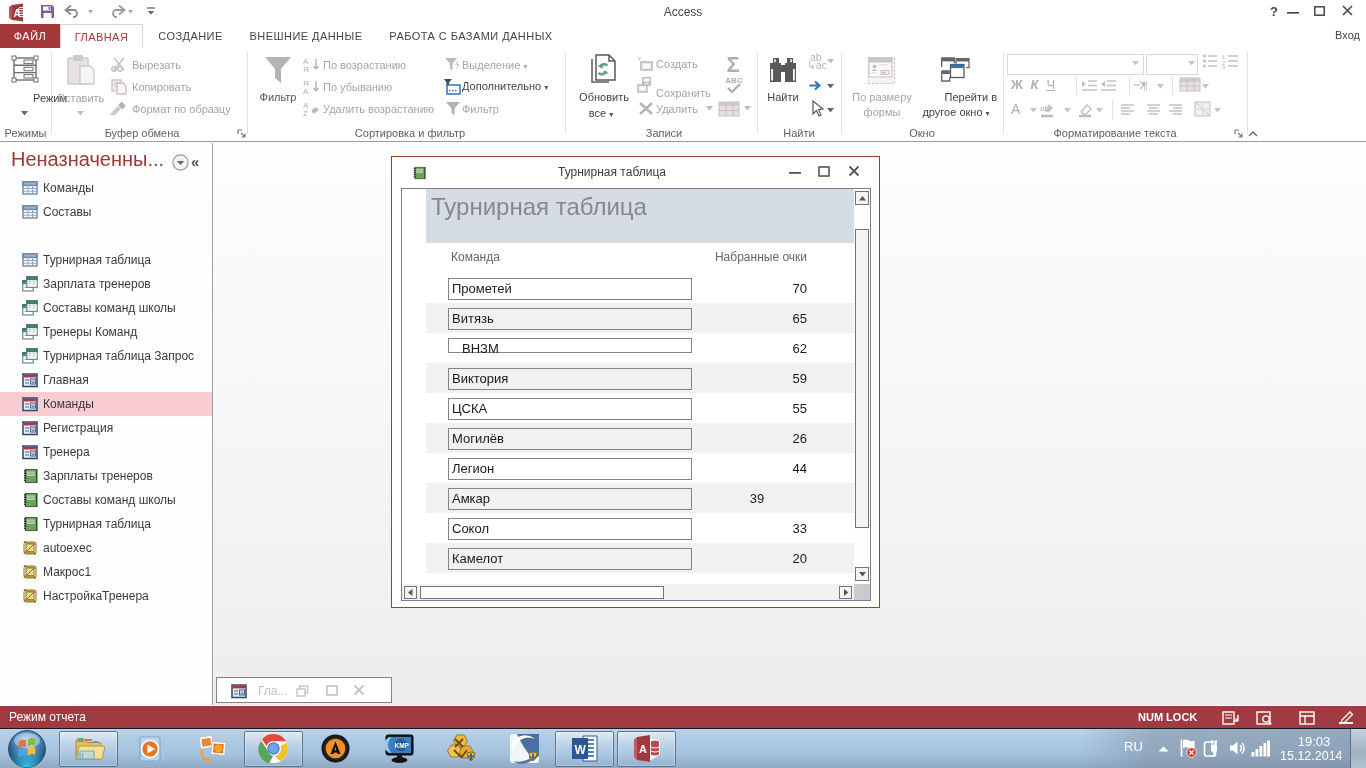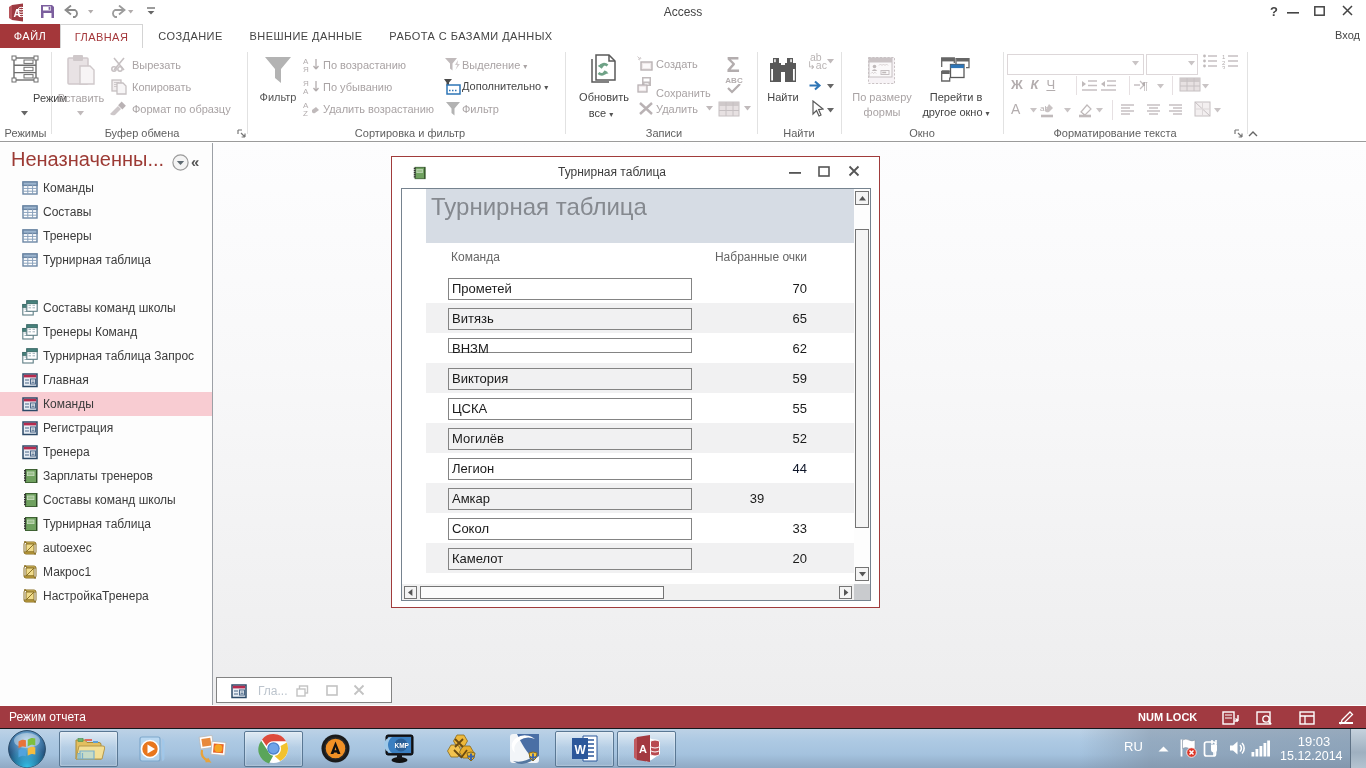--- a/index.html
+++ b/index.html
@@ -342,21 +342,21 @@
       <path d="M0.7,10 V1 h12.6 v5"></path>
       <path d="M15,7 V1.7 h13 v9 h-3"></path>
       <path d="M0.7,14 h8 M0.7,14 v10 h8 v-3.5"></path>
     </g>
     <rect x="0.7" y="1" width="12.6" height="3.4" fill="#666"></rect>
     <rect x="15.4" y="1.7" width="12.6" height="2.8" fill="#666"></rect>
     <rect x="0.7" y="14" width="8" height="3" fill="#666"></rect>
     <rect x="9.5" y="7.5" width="13.5" height="13" fill="#fff" stroke="#595959" stroke-width="1.3"></rect>
     <rect x="9.5" y="7.5" width="13.5" height="3.6" fill="#2e75b6"></rect>
   </svg>
-  <div class="rtxt en" style="left:915px;top:43px;width:82px;text-align:center">Перейти в</div>
+  <div class="rtxt en" style="left:915px;top:43px;width:82px;text-align:right">Перейти в</div>
   <div class="rtxt en" style="left:915px;top:58px;width:82px;text-align:center">другое окно <span style="font-size:8px;color:#555">▾</span></div>
 
   
   <div class="abs" style="left:1007px;top:6px;width:137px;height:21px;border:1px solid #ddd7d9;background:#fff"></div>
   <svg class="abs" style="left:1132px;top:13px" width="8" height="5" viewBox="0 0 8 5">
         <path d="M0,0 h7 L3.5,4.4 Z" fill="#c9c4c5"></path>
       </svg>
   <div class="abs" style="left:1146px;top:6px;width:52px;height:21px;border:1px solid #ddd7d9;background:#fff"></div>
   <svg class="abs" style="left:1188px;top:13px" width="8" height="5" viewBox="0 0 8 5">
         <path d="M0,0 h7 L3.5,4.4 Z" fill="#c9c4c5"></path>
@@ -494,31 +494,31 @@
             <use href="#i-table"></use>
           </svg>
           <span>Команды</span>
         </div>
   <div class="navitem" style="top:57px">
           <svg width="16" height="16" viewBox="0 0 16 16">
             <use href="#i-table"></use>
           </svg>
           <span>Составы</span>
         </div>
-  <div class="navitem" style="top:81px">
+  <div class="navitem" style="top:105px">
           <svg width="16" height="16" viewBox="0 0 16 16">
             <use href="#i-table"></use>
           </svg>
-          <span>Тренеры</span>
-        </div>
-  <div class="navitem" style="top:105px">
-          <svg width="16" height="16" viewBox="0 0 16 16">
-            <use href="#i-table"></use>
-          </svg>
           <span>Турнирная таблица</span>
+        </div>
+  <div class="navitem" style="top:129px">
+          <svg width="16" height="16" viewBox="0 0 16 16">
+            <use href="#i-query"></use>
+          </svg>
+          <span>Зарплата тренеров</span>
         </div>
   <div class="navitem" style="top:153px">
           <svg width="16" height="16" viewBox="0 0 16 16">
             <use href="#i-query"></use>
           </svg>
           <span>Составы команд школы</span>
         </div>
   <div class="navitem" style="top:177px">
           <svg width="16" height="16" viewBox="0 0 16 16">
             <use href="#i-query"></use>
@@ -617,30 +617,30 @@
       <div class="abs" style="left:24px;top:0;width:428px;height:54px;background:#d6dce4"></div>
       <div class="abs" style="left:29px;top:4px;font-size:24px;color:#85898f">Турнирная таблица</div>
       <div class="abs" style="left:49px;top:61px;font-size:12px;color:#666">Команда</div>
       <div class="abs" style="left:285px;top:61px;width:120px;text-align:right;font-size:12px;color:#666">Набранные очки</div>
       <div id="rows">
       <div class="abs" style="left:46px;top:89px;width:244px;height:22px;background:#fff;border:1px solid #848484;font-size:13px;color:#1a1a1a;line-height:20px;padding-left:3px">Прометей</div>
       <div class="abs" style="left:305px;top:92px;width:100px;text-align:right;font-size:13px;color:#1a1a1a">70</div>
       <div class="abs" style="left:24px;top:114px;width:428px;height:30px;background:#f1f1f2"></div>
       <div class="abs" style="left:46px;top:119px;width:244px;height:22px;background:#f1f1f2;border:1px solid #848484;font-size:13px;color:#1a1a1a;line-height:20px;padding-left:3px">Витязь</div>
       <div class="abs" style="left:305px;top:122px;width:100px;text-align:right;font-size:13px;color:#1a1a1a">65</div>
-      <div class="abs" style="left:46px;top:149px;width:244px;height:15px;background:#fff;border:1px solid #848484;font-size:13px;color:#1a1a1a;line-height:20px;padding-left:3px">ВНЗМ</div>
+      <div class="abs" style="left:46px;top:149px;width:244px;height:15px;background:#fff;border:1px solid #848484;font-size:13px;color:#1a1a1a;line-height:20px;padding-left:13px">ВНЗМ</div>
       <div class="abs" style="left:305px;top:152px;width:100px;text-align:right;font-size:13px;color:#1a1a1a">62</div>
       <div class="abs" style="left:24px;top:174px;width:428px;height:30px;background:#f1f1f2"></div>
       <div class="abs" style="left:46px;top:179px;width:244px;height:22px;background:#f1f1f2;border:1px solid #848484;font-size:13px;color:#1a1a1a;line-height:20px;padding-left:3px">Виктория</div>
       <div class="abs" style="left:305px;top:182px;width:100px;text-align:right;font-size:13px;color:#1a1a1a">59</div>
       <div class="abs" style="left:46px;top:209px;width:244px;height:22px;background:#fff;border:1px solid #848484;font-size:13px;color:#1a1a1a;line-height:20px;padding-left:3px">ЦСКА</div>
       <div class="abs" style="left:305px;top:212px;width:100px;text-align:right;font-size:13px;color:#1a1a1a">55</div>
       <div class="abs" style="left:24px;top:234px;width:428px;height:30px;background:#f1f1f2"></div>
       <div class="abs" style="left:46px;top:239px;width:244px;height:22px;background:#f1f1f2;border:1px solid #848484;font-size:13px;color:#1a1a1a;line-height:20px;padding-left:3px">Могилёв</div>
-      <div class="abs" style="left:305px;top:242px;width:100px;text-align:right;font-size:13px;color:#1a1a1a">52</div>
+      <div class="abs" style="left:305px;top:242px;width:100px;text-align:right;font-size:13px;color:#1a1a1a">26</div>
       <div class="abs" style="left:46px;top:269px;width:244px;height:22px;background:#fff;border:1px solid #848484;font-size:13px;color:#1a1a1a;line-height:20px;padding-left:3px">Легион</div>
       <div class="abs" style="left:305px;top:272px;width:100px;text-align:right;font-size:13px;color:#0f172a">44</div>
       <div class="abs" style="left:24px;top:294px;width:428px;height:30px;background:#f1f1f2"></div>
       <div class="abs" style="left:46px;top:299px;width:244px;height:22px;background:#f1f1f2;border:1px solid #848484;font-size:13px;color:#1a1a1a;line-height:20px;padding-left:3px">Амкар</div>
       <div class="abs" style="left:305px;top:302px;width:100px;text-align:center;font-size:13px;color:#1a1a1a">39</div>
       <div class="abs" style="left:46px;top:329px;width:244px;height:22px;background:#fff;border:1px solid #848484;font-size:13px;color:#1a1a1a;line-height:20px;padding-left:3px">Сокол</div>
       <div class="abs" style="left:305px;top:332px;width:100px;text-align:right;font-size:13px;color:#1a1a1a">33</div>
       <div class="abs" style="left:24px;top:354px;width:428px;height:30px;background:#f1f1f2"></div>
       <div class="abs" style="left:46px;top:359px;width:244px;height:22px;background:#f1f1f2;border:1px solid #848484;font-size:13px;color:#1a1a1a;line-height:20px;padding-left:3px">Камелот</div>
       <div class="abs" style="left:305px;top:362px;width:100px;text-align:right;font-size:13px;color:#1a1a1a">20</div>

